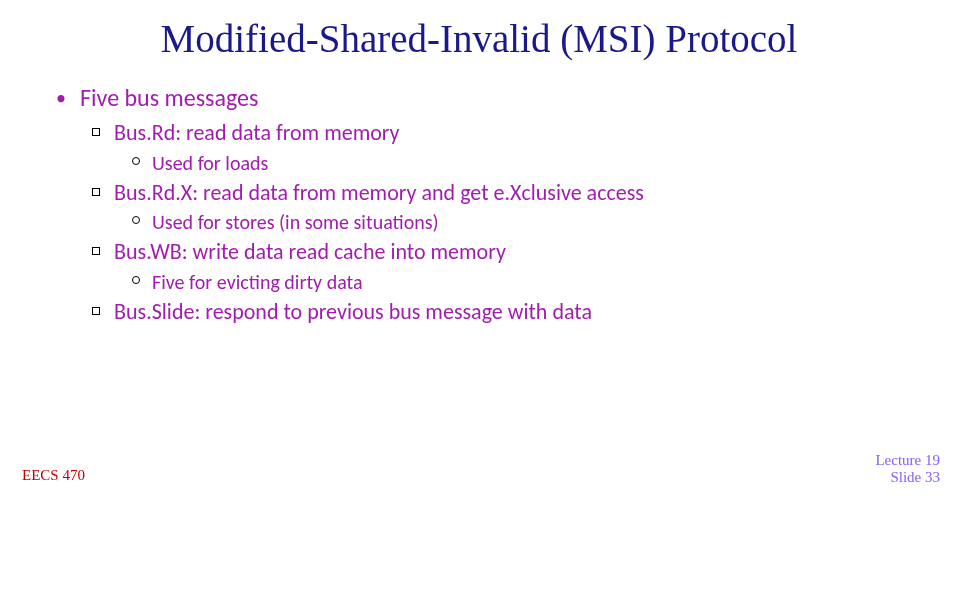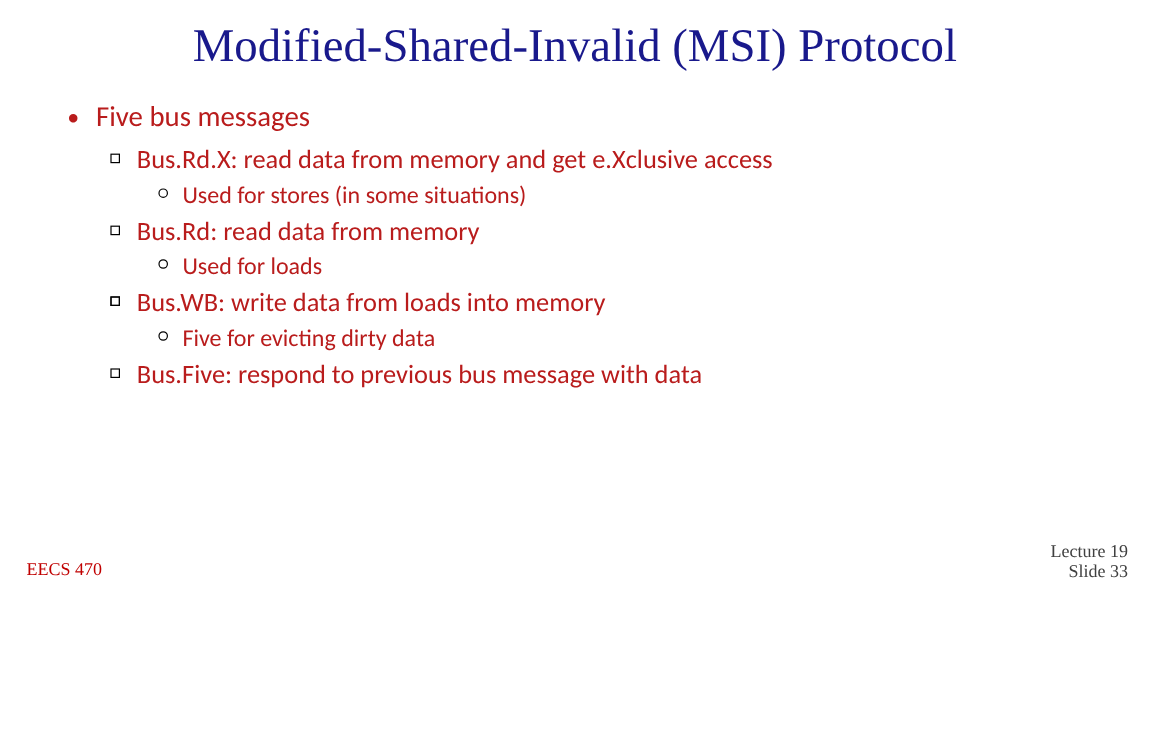--- a/index.html
+++ b/index.html
@@ -25,21 +25,21 @@
     color: #19198c;
     font-size: 39px;
     text-align: center;
     padding-top: 16px;
     padding-bottom: 6px;
   }
   .content {
     padding-left: 56px;
     padding-top: 16px;
     font-size: 24px;
-    color: #b91c1c;
+    color: #a21caf;
   }
   ul { list-style: none; margin: 0; padding: 0; }
   .lvl1 > li {
     position: relative;
     padding-left: 24px;
     margin-bottom: 4px;
     font-size: 24px;
   }
   .lvl1 > li::before {
     content: "•";
@@ -96,65 +96,65 @@
     bottom: 12px;
     font-family: Liberation Serif, serif;
     color: #c00000;
     font-size: 15px;
   }
   .footer-right {
     position: absolute;
     right: 18px;
     bottom: 10px;
     font-family: "Comic Sans MS", "Comic Sans", cursive;
-    color: #404040;
+    color: #8b5cf6;
     font-size: 15px;
     text-align: right;
     line-height: 1.15;
   }
 </style>
 </head>
 <body>
 
 <div class="slide">
   <div class="title">Modified-Shared-Invalid (MSI) Protocol</div>
 
   <div class="content">
     <ul class="lvl1">
       <li>
         <span>Five bus messages</span>
         <ul class="lvl2">
           <li>
+            <span>Bus.Rd: read data from memory</span>
+            <ul class="lvl3">
+              <li>
+                <span>Used for loads</span>
+              </li>
+            </ul>
+          </li>
+          <li>
             <span>Bus.Rd.X: read data from memory and get e.Xclusive access</span>
             <ul class="lvl3">
               <li>
                 <span>Used for stores (in some situations)</span>
               </li>
             </ul>
           </li>
           <li>
-            <span>Bus.Rd: read data from memory</span>
-            <ul class="lvl3">
-              <li>
-                <span>Used for loads</span>
-              </li>
-            </ul>
           </li>
           <li>
-          </li>
-          <li>
-            <span>Bus.WB: write data from loads into memory</span>
+            <span>Bus.WB: write data read cache into memory</span>
             <ul class="lvl3">
               <li>
                 <span>Five for evicting dirty data</span>
               </li>
             </ul>
           </li>
           <li>
-            <span>Bus.Five: respond to previous bus message with data</span>
+            <span>Bus.Slide: respond to previous bus message with data</span>
           </li>
         </ul>
       </li>
     </ul>
   </div>
 
   <div class="footer-left">EECS 470</div>
   <div class="footer-right">
     <div>Lecture 19</div>
     <div>Slide 33</div>

